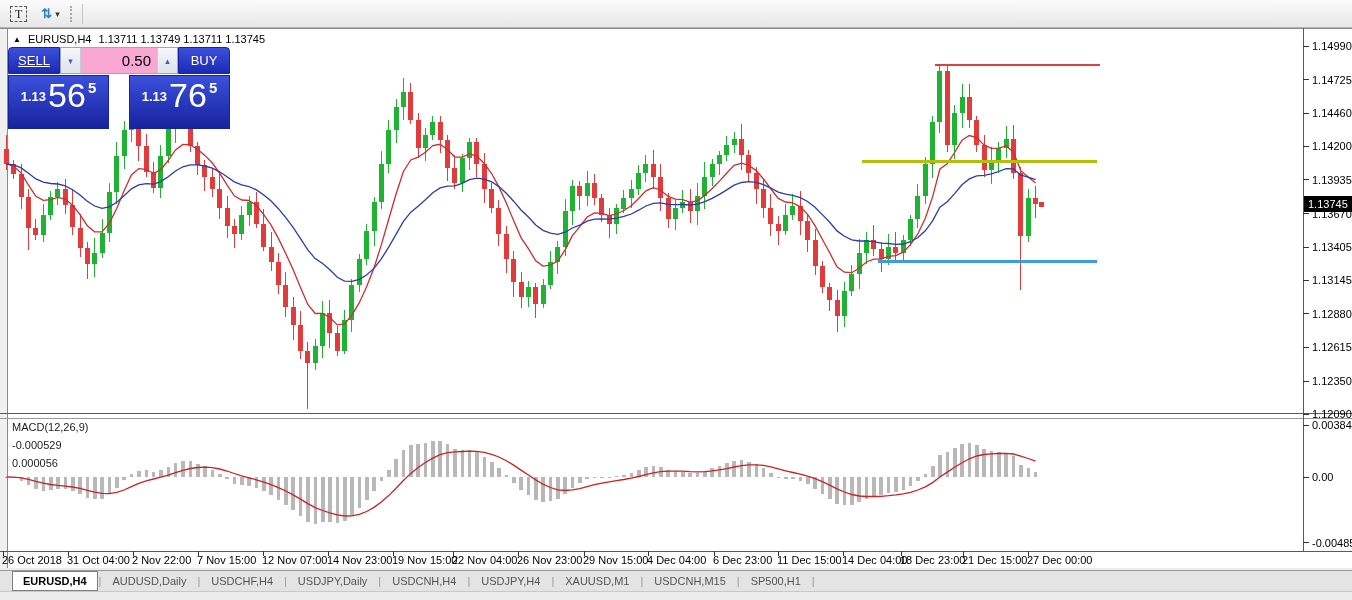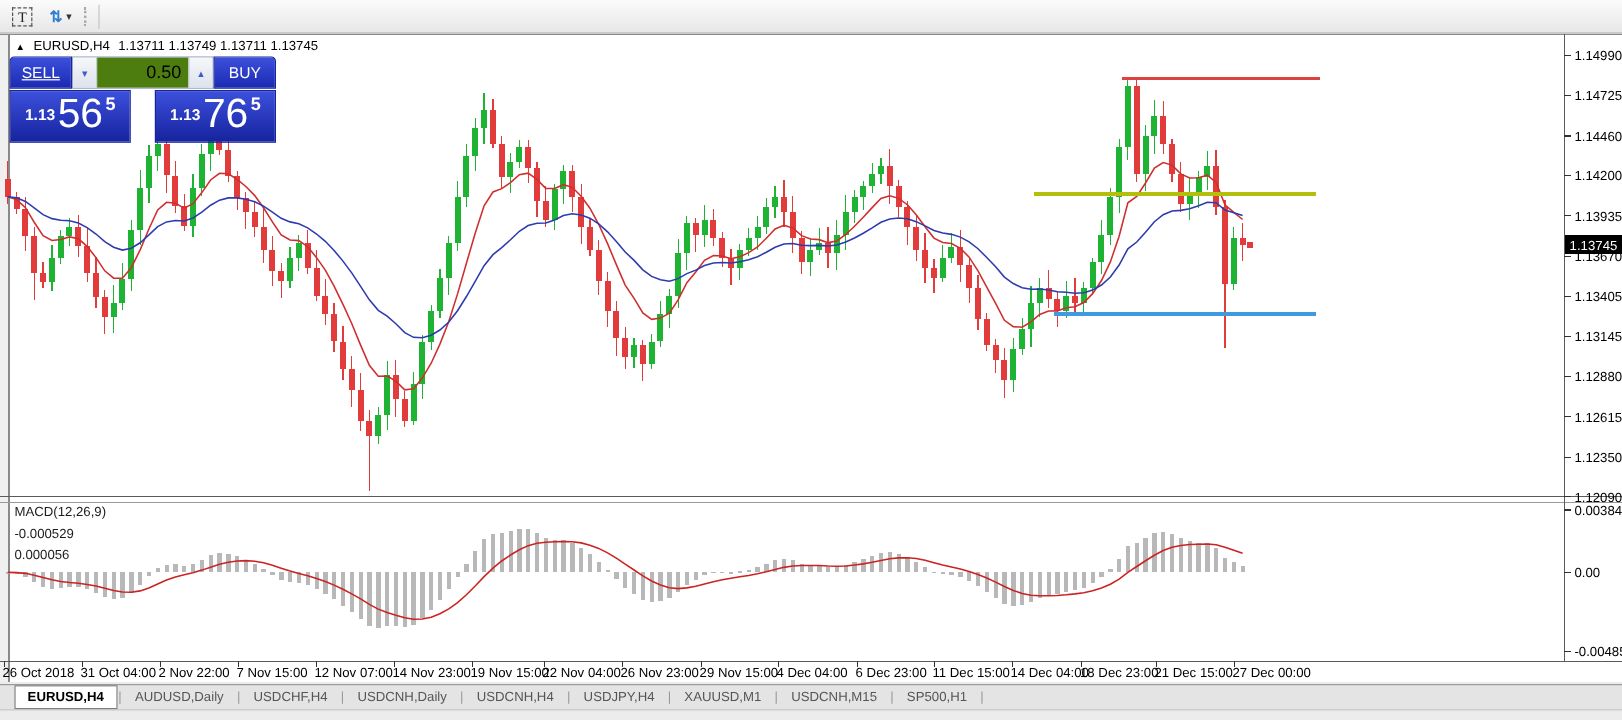--- a/index.html
+++ b/index.html
@@ -53,24 +53,24 @@
   .tp-buy  { border-radius:0 4px 0 0; }
   .tp-vol { flex:1; display:flex; border:1px solid #9aa7c0; background:#fff; }
   .tp-spin {
     width:20px; border:none; cursor:pointer; color:#3a5bd0; font-size:9px;
     background:linear-gradient(#f5f7fa,#dde3ec);
     display:flex; align-items:center; justify-content:center; padding:0;
   }
   .tp-spin.left { border-right:1px solid #c4ccd8; }
   .tp-spin.right { border-left:1px solid #c4ccd8; }
   .tp-vol-input {
-    flex:1; width:60px; border:none; outline:none; background:#4d7c0f; color:#000;
+    flex:1; width:60px; border:none; outline:none; background:#f9a8d4; color:#000;
     font-size:15px; text-align:right; padding-right:6px; font-family:"Liberation Sans",sans-serif;
   }
-  .tp-row2 { display:flex; gap:20px; margin-top:1px; height:44px; }
+  .tp-row2 { display:flex; gap:20px; margin-top:1px; height:54px; }
   .tp-price {
     flex:1; background:linear-gradient(#3c50dc,#16239e); color:#fff; cursor:pointer;
     display:flex; align-items:baseline; justify-content:center; border:1px solid #1724a0;
   }
   .tp-prefix { font-size:13px; font-weight:bold; margin-right:2px; position:relative; top:-6px; }
   .tp-big { font-size:34px; line-height:38px; }
   .tp-sup { font-size:15px; font-weight:bold; position:relative; top:-14px; margin-left:2px; }
   
   .tabbar {
     position:absolute; left:0; right:0; top:570px; height:22px; z-index:20;
@@ -658,21 +658,21 @@
   <span>0.000056</span>
 </div>
 
 <div class="tabbar">
     <div class="tab active">EURUSD,H4</div>
     <span class="tab-sep">|</span>
     <div class="tab">AUDUSD,Daily</div>
     <span class="tab-sep">|</span>
     <div class="tab">USDCHF,H4</div>
     <span class="tab-sep">|</span>
-    <div class="tab">USDCNH,Daily</div>
+    <div class="tab">USDJPY,Daily</div>
     <span class="tab-sep">|</span>
     <div class="tab">USDCNH,H4</div>
     <span class="tab-sep">|</span>
     <div class="tab">USDJPY,H4</div>
     <span class="tab-sep">|</span>
     <div class="tab">XAUUSD,M1</div>
     <span class="tab-sep">|</span>
     <div class="tab">USDCNH,M15</div>
     <span class="tab-sep">|</span>
     <div class="tab">SP500,H1</div>

